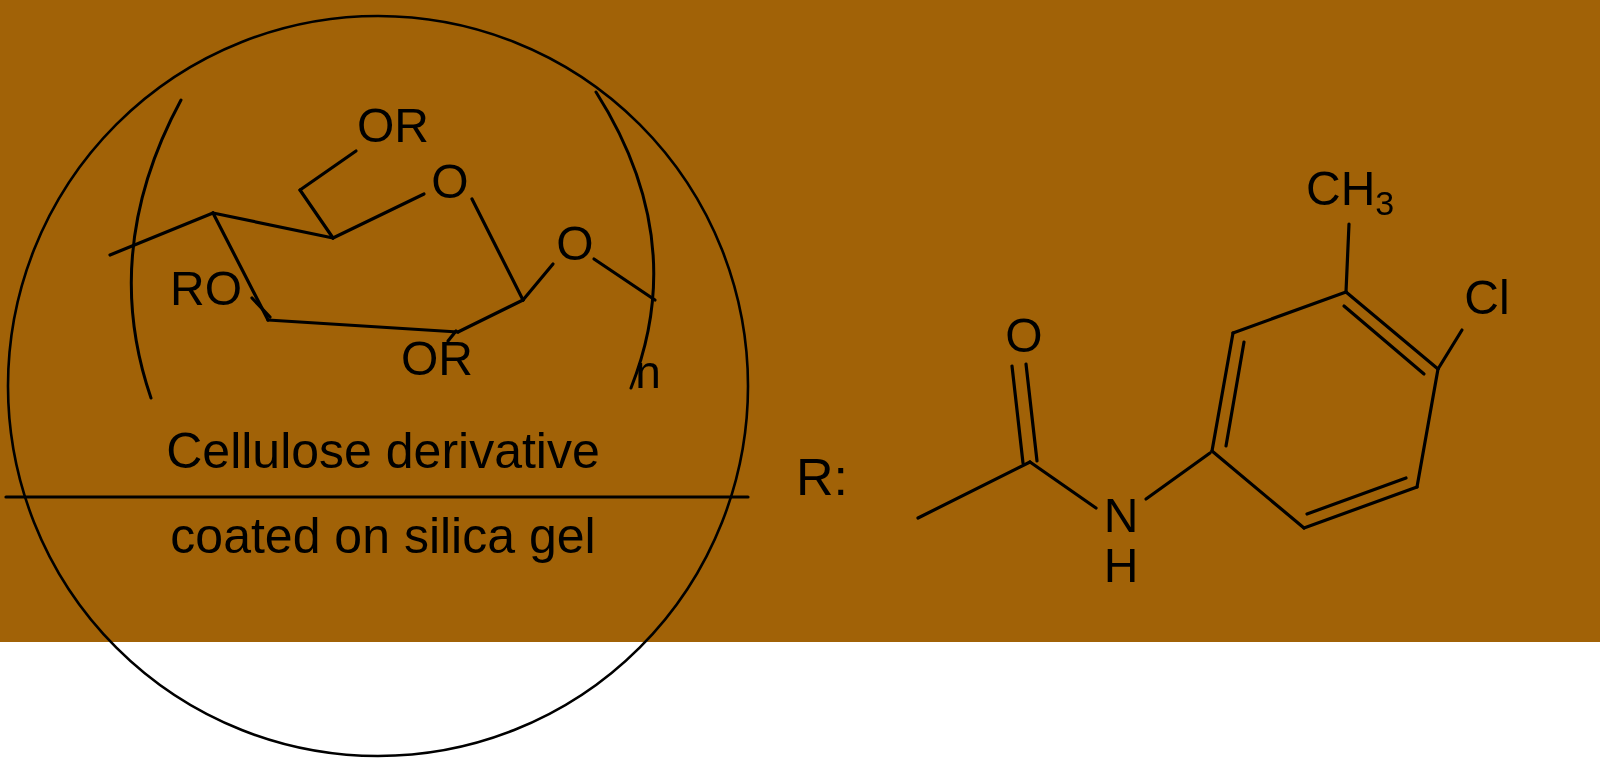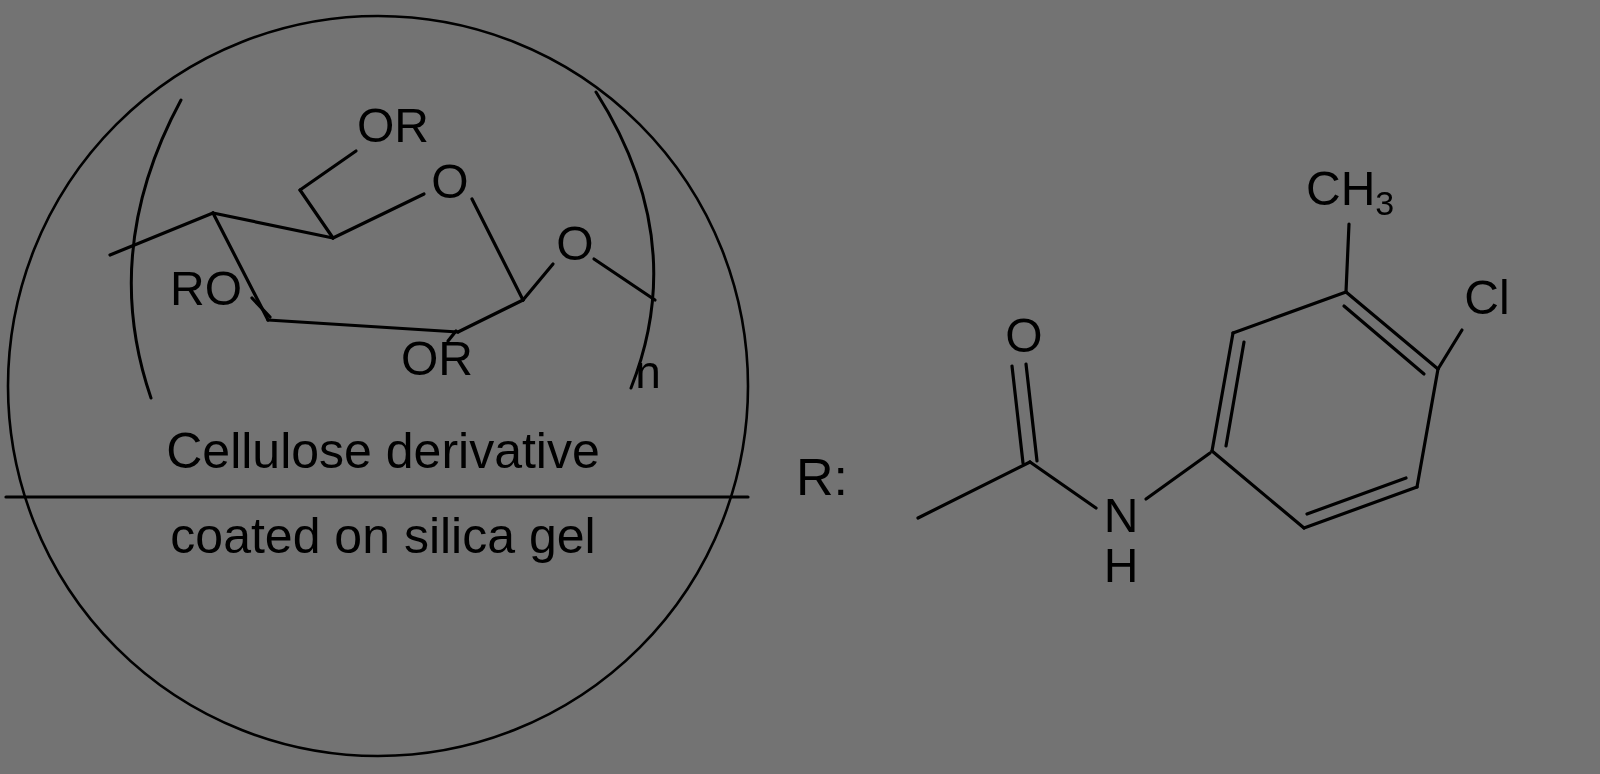--- a/index.html
+++ b/index.html
@@ -6,23 +6,23 @@
     margin: 0;
     padding: 0;
     background: #ffffff;
     width: 1600px;
     height: 774px;
     overflow: hidden;
     font-family: "Liberation Sans", sans-serif;
   }
   .canvas-wrap {
     width: 1600px;
-    height: 774px;
+    height: 642px;
     position: relative;
-    background: #737373;
+    background: #a16207;
   }
   svg { display: block; }
   .bond {
     stroke: #000000;
     stroke-width: 3.2;
     stroke-linecap: round;
     fill: none;
   }
   .thin {
     stroke: #000000;

